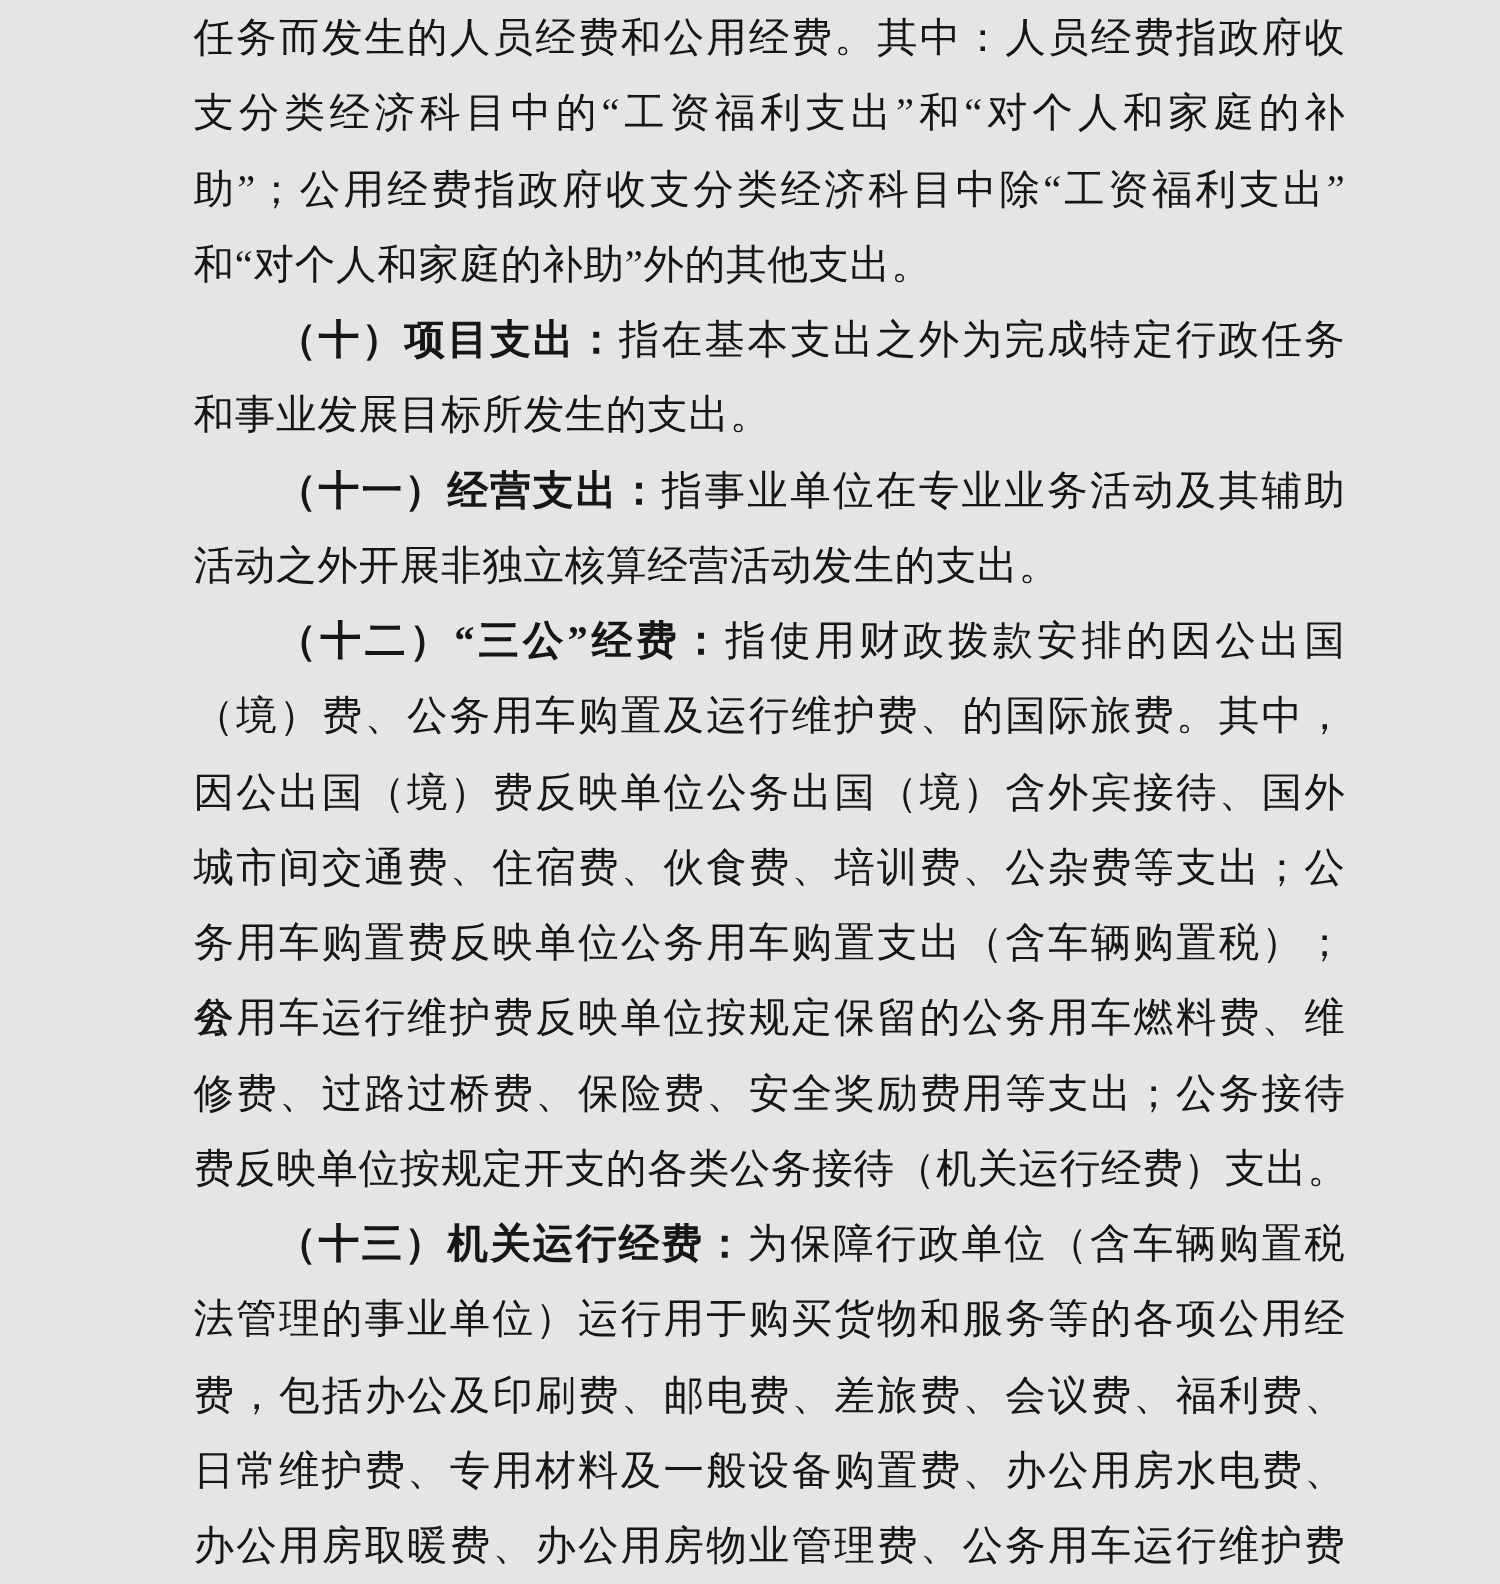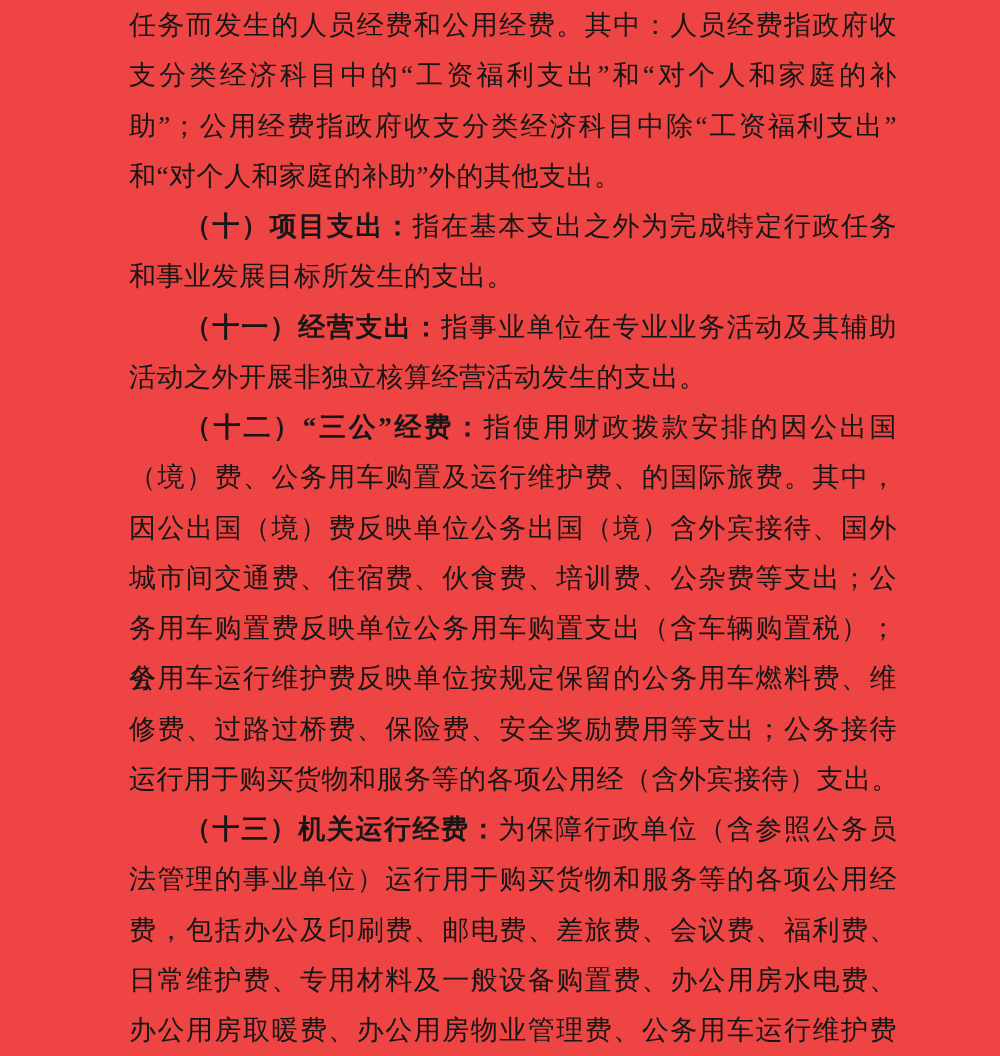--- a/index.html
+++ b/index.html
@@ -4,21 +4,21 @@
 <style>
   html, body {
     margin: 0;
     padding: 0;
     background: #ffffff;
   }
   .page {
     position: relative;
     width: 1000px;
     height: 1056px;
-    background: #ef4444;
+    background: #e5e5e5;
     overflow: hidden;
     font-family: "Liberation Serif", "DejaVu Serif", serif;
     color: #161616;
   }
   .doc-body {
     position: absolute;
     left: 129px;
     top: 0;
     width: 768px;
   }
@@ -55,20 +55,20 @@
       <div class="line"><span class="seg">和事业发展目标所发生的支出。</span></div>
       <div class="line justify indent"><span class="seg bold">（十一）经营支出：</span><span class="seg">指事业单位在专业业务活动及其辅助</span></div>
       <div class="line"><span class="seg">活动之外开展非独立核算经营活动发生的支出。</span></div>
       <div class="line justify indent"><span class="seg bold">（十二）“三公”经费：</span><span class="seg">指使用财政拨款安排的因公出国</span></div>
       <div class="line justify"><span class="seg">（境）费、公务用车购置及运行维护费、的国际旅费。其中，</span></div>
       <div class="line justify"><span class="seg">因公出国（境）费反映单位公务出国（境）含外宾接待、国外</span></div>
       <div class="line justify"><span class="seg">城市间交通费、住宿费、伙食费、培训费、公杂费等支出；公</span></div>
       <div class="line justify"><span class="seg">务用车购置费反映单位公务用车购置支出（含车辆购置税）；公</span></div>
       <div class="line justify"><span class="seg">务用车运行维护费反映单位按规定保留的公务用车燃料费、维</span></div>
       <div class="line justify"><span class="seg">修费、过路过桥费、保险费、安全奖励费用等支出；公务接待</span></div>
-      <div class="line"><span class="seg">运行用于购买货物和服务等的各项公用经（含外宾接待）支出。</span></div>
-      <div class="line justify indent"><span class="seg bold">（十三）机关运行经费：</span><span class="seg">为保障行政单位（含参照公务员</span></div>
+      <div class="line"><span class="seg">费反映单位按规定开支的各类公务接待（机关运行经费）支出。</span></div>
+      <div class="line justify indent"><span class="seg bold">（十三）机关运行经费：</span><span class="seg">为保障行政单位（含车辆购置税</span></div>
       <div class="line justify"><span class="seg">法管理的事业单位）运行用于购买货物和服务等的各项公用经</span></div>
       <div class="line justify"><span class="seg">费，包括办公及印刷费、邮电费、差旅费、会议费、福利费、</span></div>
       <div class="line justify"><span class="seg">日常维护费、专用材料及一般设备购置费、办公用房水电费、</span></div>
       <div class="line justify"><span class="seg">办公用房取暖费、办公用房物业管理费、公务用车运行维护费</span></div>
     </div>
 </div>
 
 </body></html>

